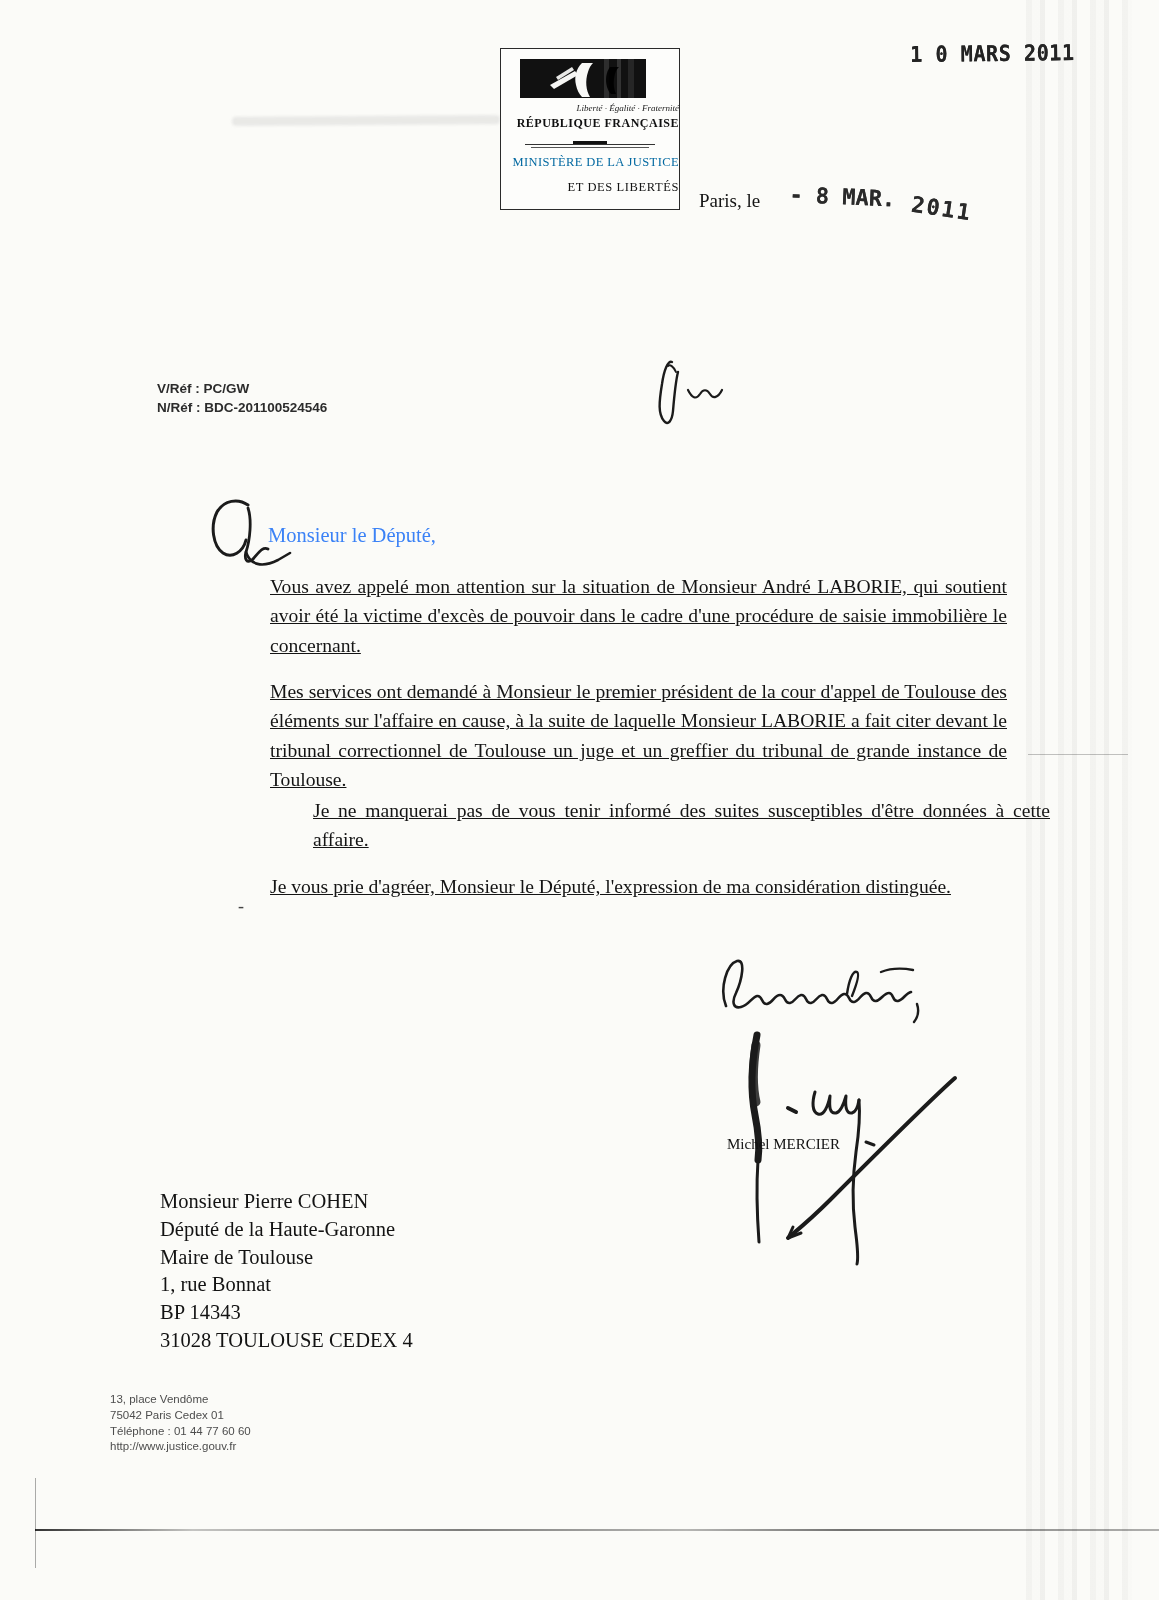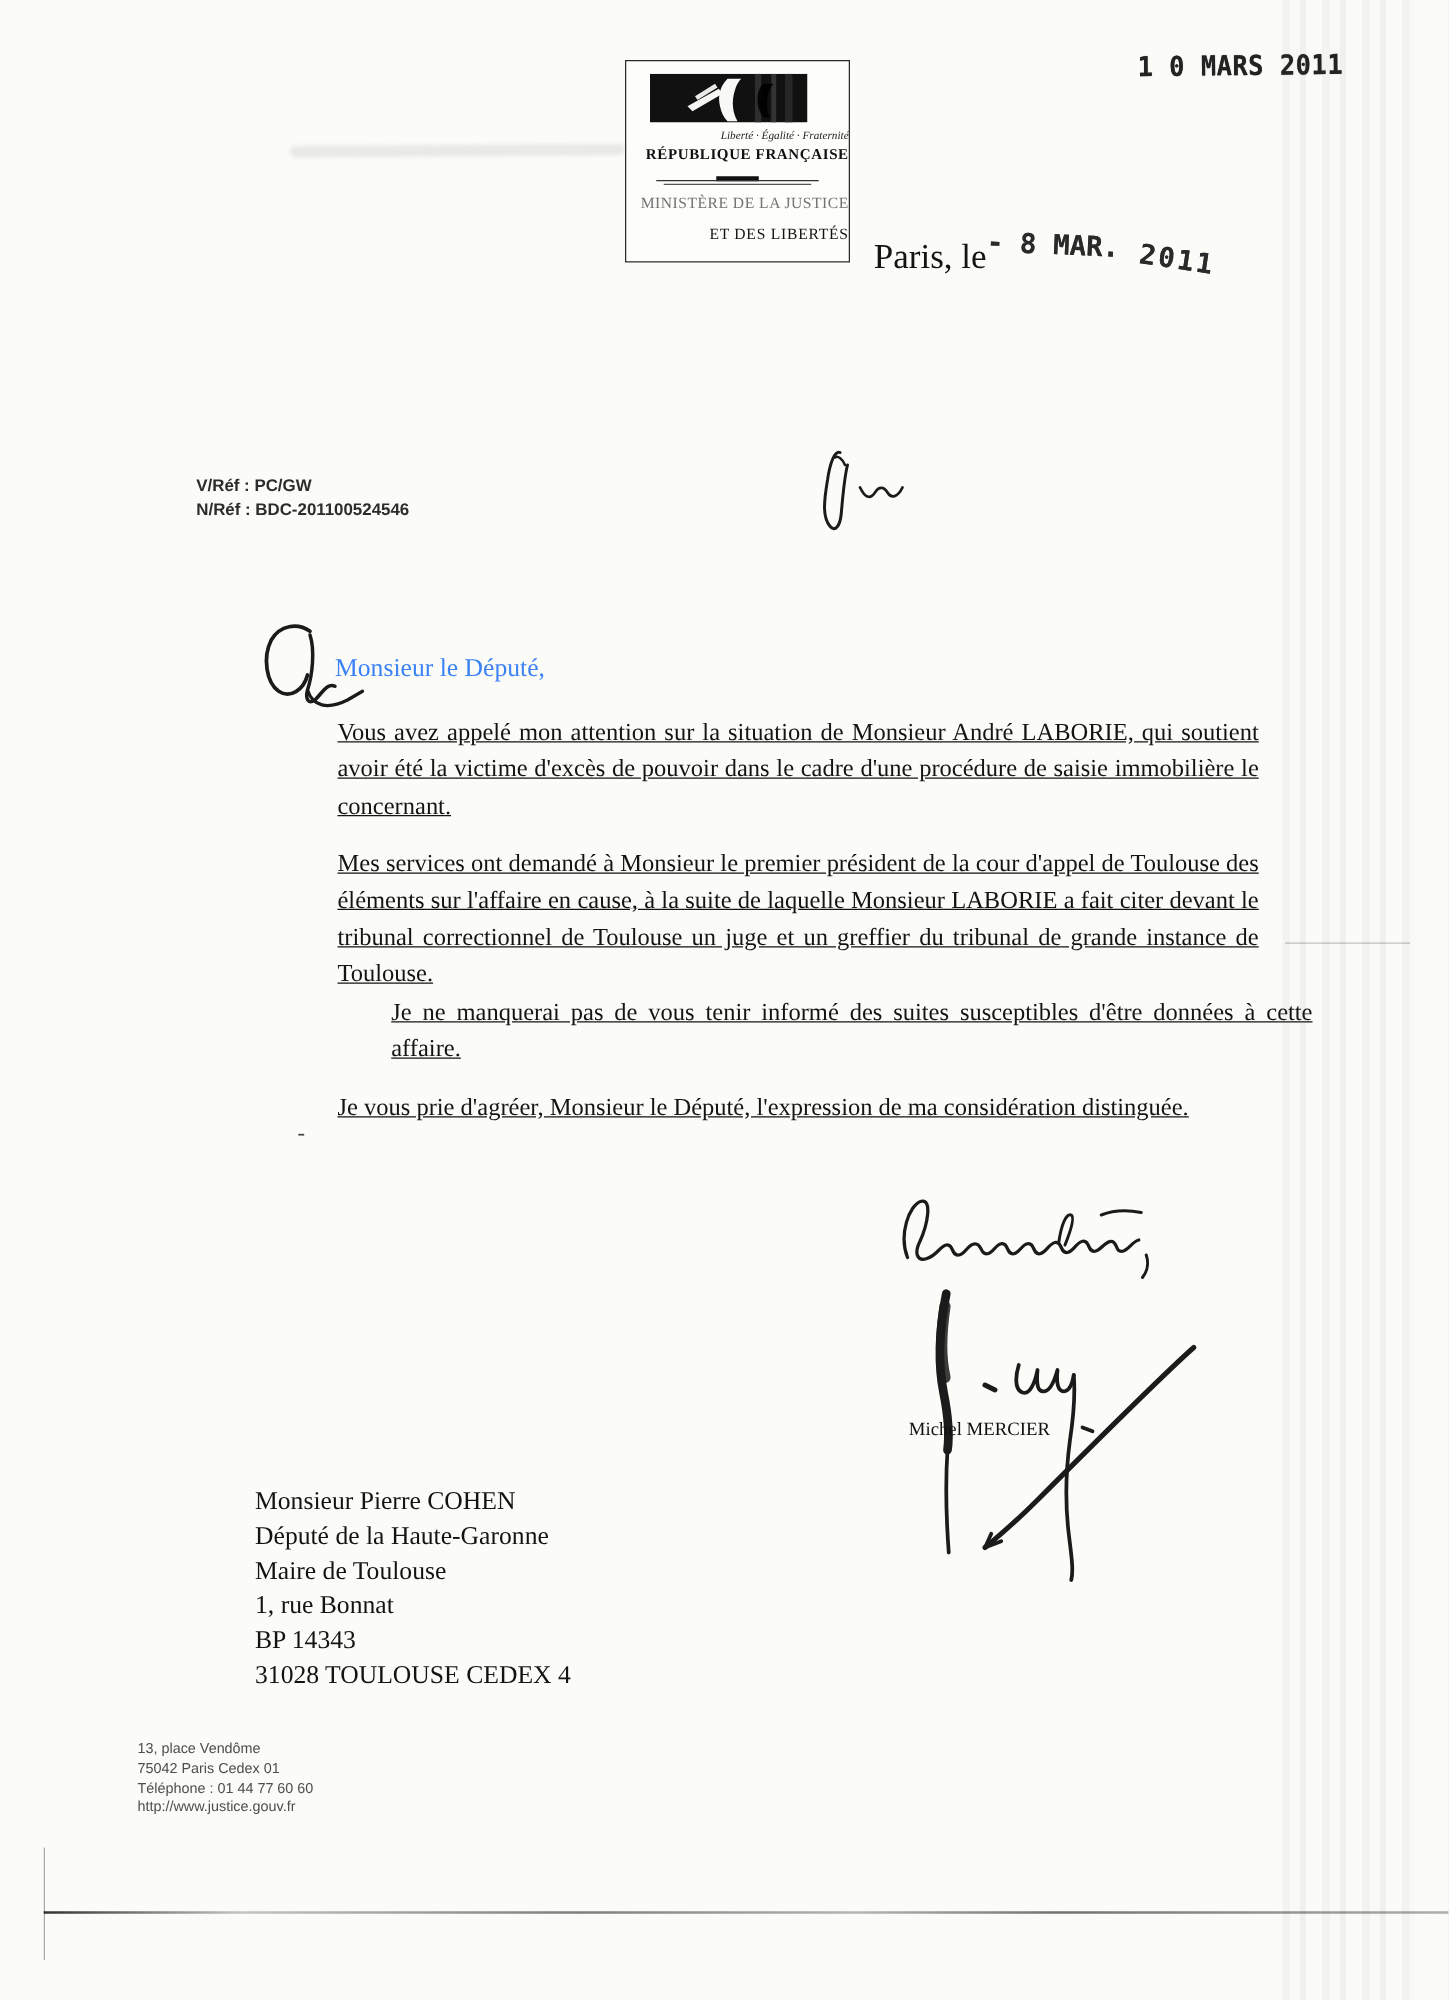--- a/index.html
+++ b/index.html
@@ -22,35 +22,35 @@
     position:absolute;left:0;top:67px;width:100%;
     font-family:"Liberation Serif",serif;font-size:12px;font-weight:bold;
     letter-spacing:.5px;color:#111;
   }
   .lh-divider{position:absolute;left:24px;top:92px;width:130px;height:8px;}
   .lh-divider .thin{position:absolute;left:0;top:3px;width:100%;height:1px;background:#333;}
   .lh-divider .thin2{position:absolute;left:6px;top:6px;width:118px;height:1px;background:#555;}
   .lh-divider .thick{position:absolute;left:48px;top:0;width:34px;height:4px;background:#111;}
   .lh-min1{
     position:absolute;left:0;top:106px;width:100%;
-    font-family:"Liberation Serif",serif;font-size:12.5px;color:#737373;letter-spacing:.4px;
+    font-family:"Liberation Serif",serif;font-size:12.5px;color:#0369a1;letter-spacing:.4px;
   }
   .lh-min2{
     position:absolute;left:0;top:131px;width:100%;
     font-family:"Liberation Serif",serif;font-size:12.5px;color:#141414;letter-spacing:.6px;
   }
   
   .stamp-received{
     position:absolute;left:910px;top:42px;
     font-family:"DejaVu Sans Mono",monospace;font-weight:bold;font-size:22px;
     letter-spacing:0.5px;color:#232323;transform:scaleX(.92) rotate(-.6deg);
     transform-origin:left top;text-shadow:0 0 .6px #444;
   }
   .paris-le{
-    position:absolute;left:699px;top:190px;font-size:28px;color:#141414;
+    position:absolute;left:699px;top:190px;font-size:19px;color:#141414;
     font-family:"Liberation Serif",serif;
   }
   .stamp-date{
     position:absolute;left:790px;top:182px;
     font-family:"DejaVu Sans Mono",monospace;font-size:22px;font-weight:bold;color:#2a2a2a;
     transform:rotate(2.5deg);transform-origin:left top;white-space:nowrap;
     text-shadow:0 0 .5px #555;
   }
   .stamp-date .year{
     display:inline-block;transform:rotate(6deg) translate(4px,7px);letter-spacing:2px;
@@ -79,21 +79,21 @@
   .p2{top:677px;}
   .p3{top:796px;margin-left:43px;}
   .p4{top:872px;}
   .margin-dash{position:absolute;left:238px;top:896px;font-size:18px;color:#444;}
   .signer-name{
     position:absolute;left:727px;top:1136px;font-size:15px;color:#111;white-space:nowrap;
   }
   
   .recipient{
     position:absolute;left:160px;top:1188px;
-    font-size:20.5px;line-height:27.8px;color:#131313;white-space:nowrap;margin-left:44px;
+    font-size:20.5px;line-height:27.8px;color:#131313;white-space:nowrap;
   }
   .footer{
     position:absolute;left:110px;top:1392px;
     font-family:"Liberation Sans",sans-serif;font-size:11.5px;line-height:15.8px;
     color:#4d4d4d;white-space:nowrap;
   }
   
   .hw{position:absolute;pointer-events:none;}
   .hw path{fill:none;stroke:#1b1b1b;stroke-linecap:round;stroke-linejoin:round;}
   

